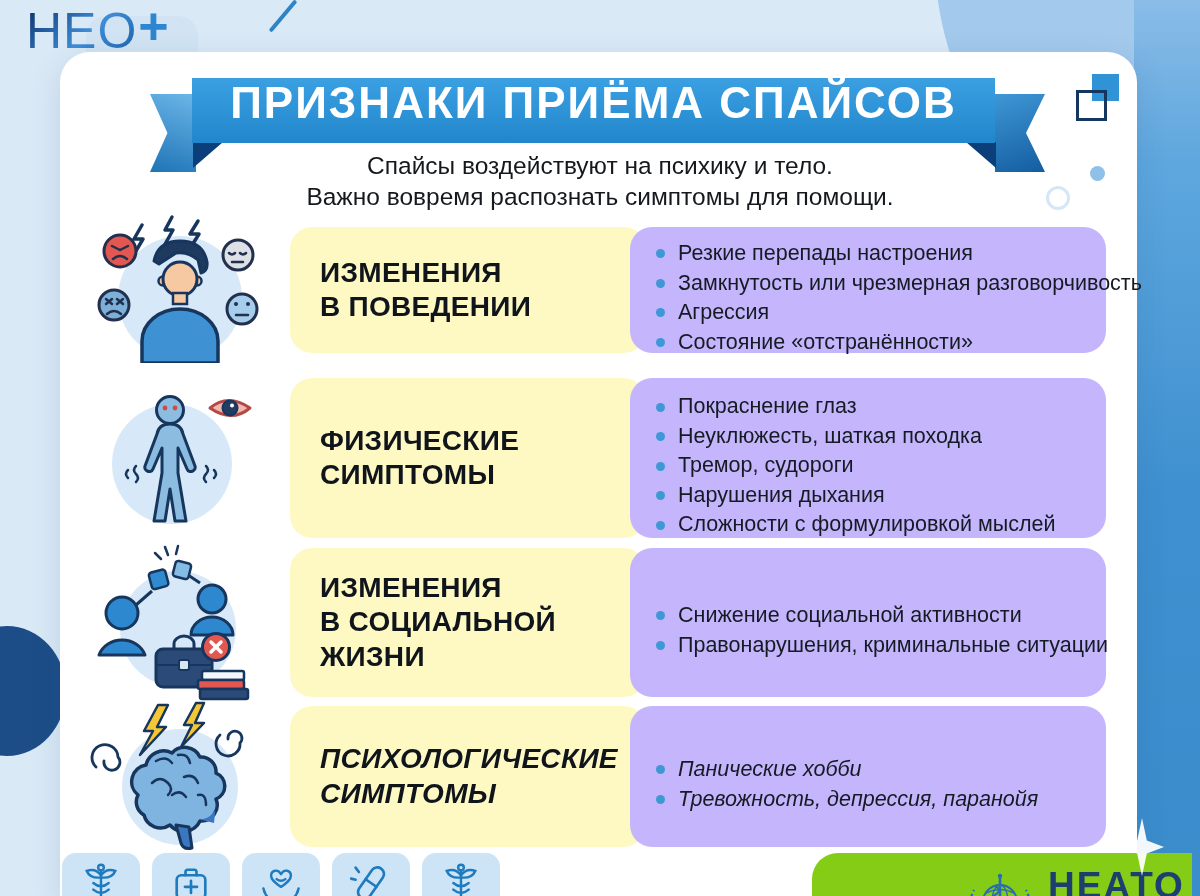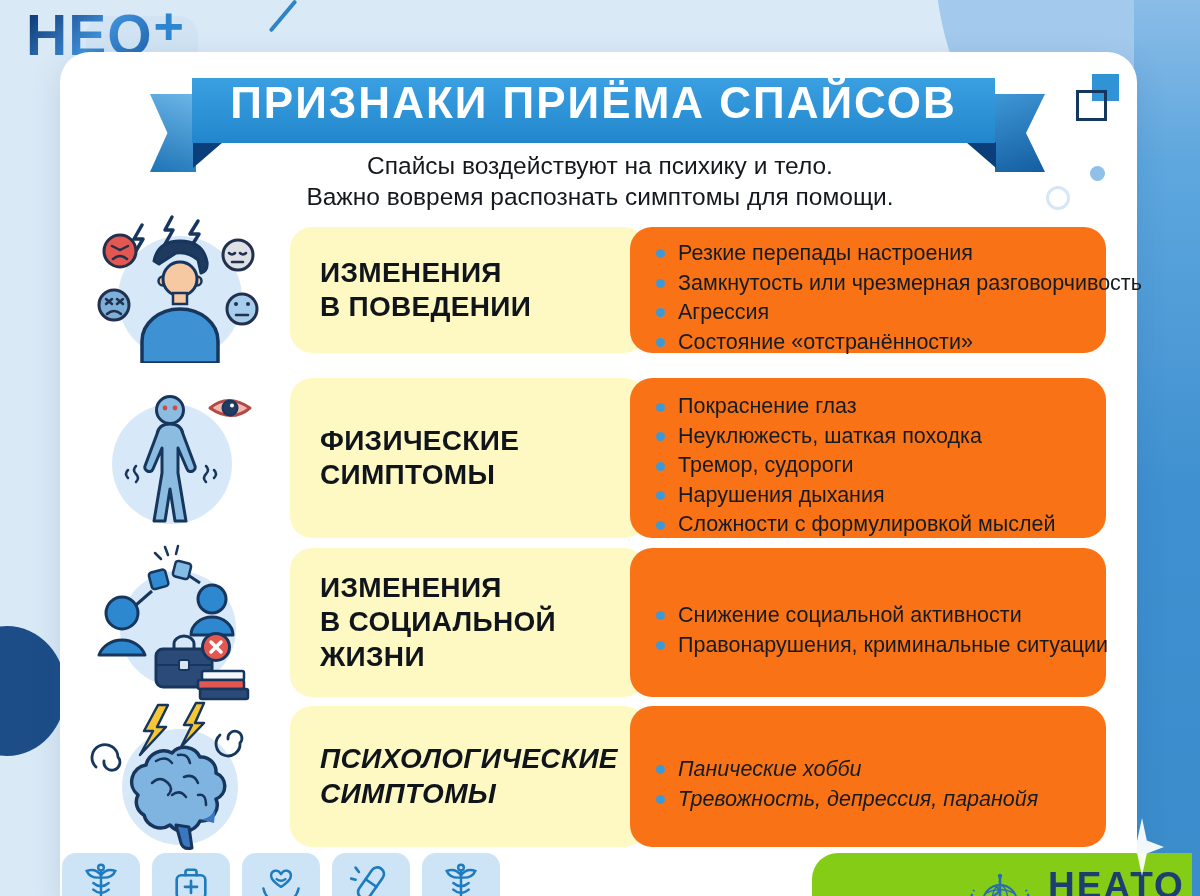--- a/index.html
+++ b/index.html
@@ -19,21 +19,21 @@
     background:#cfe2f3;opacity:.8;z-index:1;}
   .soft-square2{position:absolute;left:86px;top:54px;width:46px;height:72px;border-radius:8px;
     background:#c4daee;opacity:.85;z-index:1;}
   .diag1{position:absolute;left:263px;top:14px;width:40px;height:4px;background:#2d84c6;border-radius:2px;
     transform:rotate(-50deg);z-index:1;}
   .diag2{position:absolute;left:76px;top:156px;width:60px;height:4px;background:#b7d3eb;border-radius:2px;
     transform:rotate(-38deg);z-index:1;}
   .crosshair{position:absolute;left:86px;top:90px;z-index:2;}
   
   .logo{position:absolute;left:26px;top:2px;z-index:2;display:flex;align-items:flex-start;}
-  .logo .word{font-size:57px;font-weight:700;letter-spacing:1px;
+  .logo .word{font-size:50px;font-weight:400;letter-spacing:1px;
     background:linear-gradient(135deg,#123c78 10%,#3e8ed8 55%,#1b5ea6 100%);
     -webkit-background-clip:text;background-clip:text;color:transparent;}
   .logo .plus{font-size:52px;font-weight:700;color:#2f86d0;line-height:1;margin-left:1px;margin-top:-2px;}
   
   .card{position:absolute;left:60px;top:52px;width:1077px;height:844px;background:#ffffff;
     border-radius:30px 30px 0 0;box-shadow:0 8px 30px rgba(27,78,138,.15);z-index:3;}
   
   .ribbon-tail{position:absolute;z-index:4;}
   .tail-left{left:150px;top:94px;width:46px;height:78px;
     background:linear-gradient(200deg,#6cb6e8,#1e74b6);
@@ -56,21 +56,21 @@
   .sq-out{position:absolute;left:1076px;top:90px;width:25px;height:25px;border:3px solid #14365f;z-index:5;}
   .dot-fill{position:absolute;left:1090px;top:166px;width:15px;height:15px;border-radius:50%;background:#8fc0e8;z-index:4;}
   .dot-out{position:absolute;left:1046px;top:186px;width:18px;height:18px;border-radius:50%;border:3px solid #d5e7f6;z-index:4;}
   
   .row{position:absolute;left:80px;width:1030px;z-index:4;}
   .row .icon{position:absolute;left:0;top:50%;transform:translateY(-50%);}
   .title-box{position:absolute;left:210px;top:0;width:356px;height:100%;background:#fef9c3;
     border-radius:22px;display:flex;align-items:center;}
   .title-box .tt{padding-left:30px;font-size:28px;font-weight:700;letter-spacing:.3px;
     color:#10151c;line-height:1.22;white-space:pre-line;}
-  .bullet-box{position:absolute;left:550px;top:0;width:476px;height:100%;background:#f97316;
+  .bullet-box{position:absolute;left:550px;top:0;width:476px;height:100%;background:#c4b5fd;
     border-radius:22px;display:flex;flex-direction:column;justify-content:center;padding:16px 0 0 26px;box-sizing:border-box;}
   .bullet-box ul{list-style:none;margin:0;padding:0;}
   .bullet-box li{display:flex;align-items:center;white-space:nowrap;line-height:29.5px;
     font-size:21.5px;color:#141b22;}
   .bullet-box .dot{flex:0 0 9px;width:9px;height:9px;border-radius:50%;background:#3e98d6;margin-right:13px;}
   
   .tile{position:absolute;top:853px;width:78px;height:60px;background:#cde4f7;border-radius:14px;z-index:4;}
   .tile svg{display:block;margin:8px auto 0;}
   .org-panel{position:absolute;left:812px;top:853px;width:380px;height:43px;background:#84cc16;
     border-radius:26px 0 0 0;z-index:5;overflow:hidden;}

